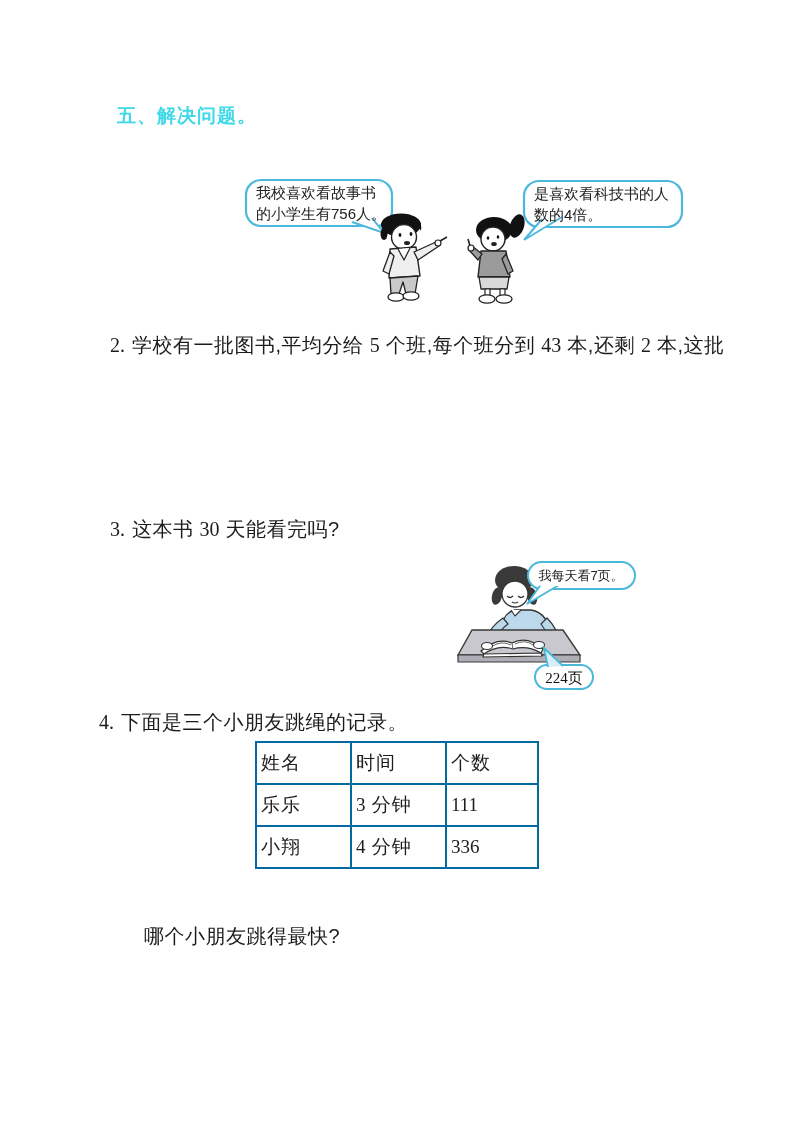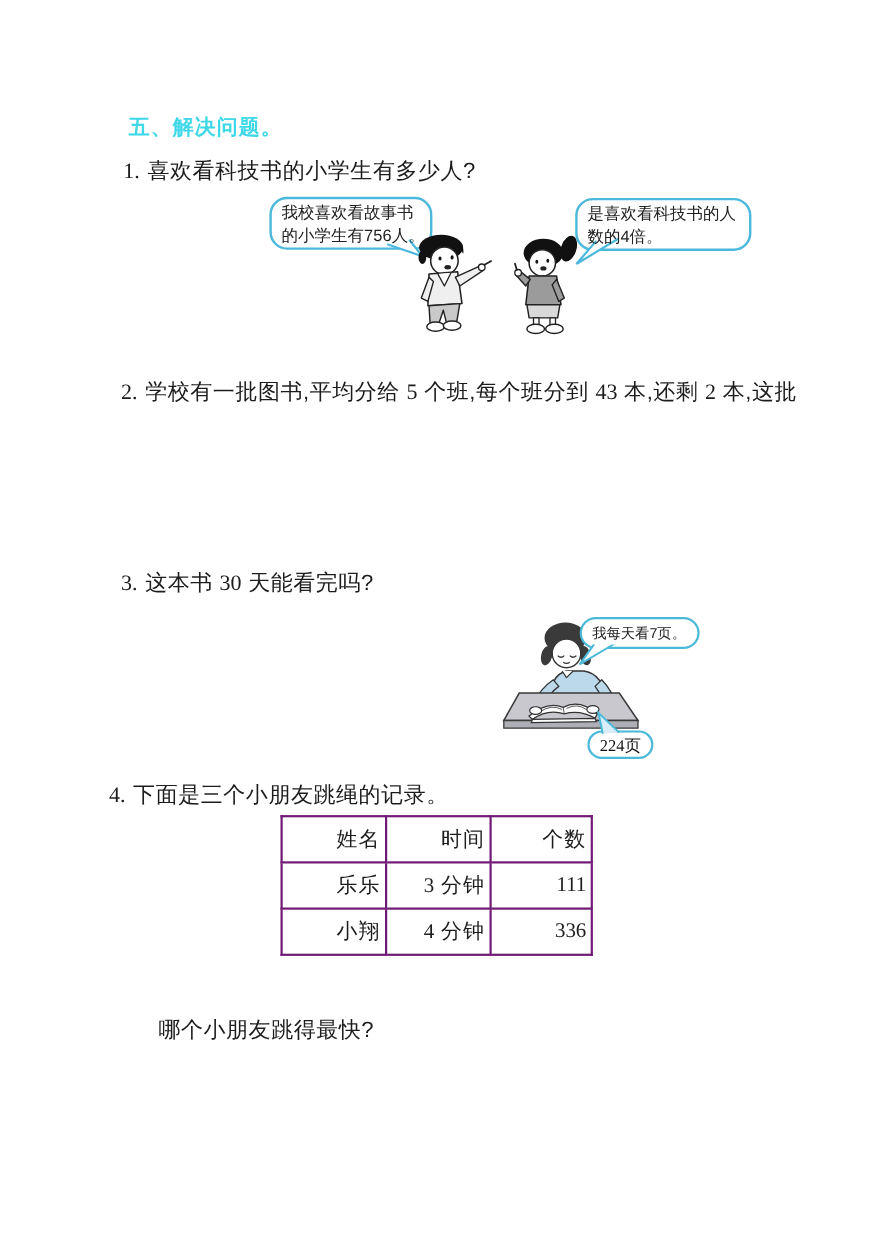--- a/index.html
+++ b/index.html
@@ -13,59 +13,56 @@
     position:absolute; left:117px; top:103px;
     font-size:19px; font-weight:bold; color:#3ed8e8; letter-spacing:1px;
   }
   .qline { position:absolute; font-size:20px; letter-spacing:0.5px; white-space:nowrap; }
   .qnum, .num {
     font-family:"Liberation Serif","DejaVu Serif",serif;
     letter-spacing:0;
   }
   .qnum { margin-right:7px; font-size:20px; }
   .q1 { left:112px; top:142px; }
-  .q2l1 { left:110px; top:343px; }
+  .q2l1 { left:110px; top:332px; }
   .q2l2 { left:110px; top:397px; }
   .q3 { left:110px; top:516px; }
   .q4 { left:99px; top:709px; }
   .followup { left:144px; top:923px; }
 
   .illu { position:absolute; }
   .illu1 { left:240px; top:168px; width:460px; height:150px; }
   .illu2 { left:435px; top:552px; width:300px; height:150px; }
   .bubble-text {
     font-family:"Liberation Sans","DejaVu Sans",sans-serif;
     font-size:15px; fill:#222;
   }
   .bubble-text-sm { font-size:13px; fill:#222; font-family:"Liberation Sans","DejaVu Sans",sans-serif; }
   .label-serif { font-family:"Liberation Serif","DejaVu Serif",serif; font-size:15px; fill:#111; }
 
   table.record {
     position:absolute; left:255px; top:741px;
     border-collapse:collapse; table-layout:fixed;
   }
   table.record td, table.record th {
-    border:2px solid #701a75; text-align:right; vertical-align:middle;
+    border:2px solid #0369a1; text-align:left; vertical-align:middle;
     font-size:19px; font-weight:normal; height:42px; padding:0 4px;
     letter-spacing:1px;
   }
   .col-name  { width:95px; }
   .col-time  { width:95px; }
   .col-count { width:92px; }
 </style>
 </head>
 <body>
 
 <div class="page">
 
   <div class="heading">五、解决问题。</div>
 
-  <div class="qline q1">
-    <span class="qnum">1.</span><span class="mixed">喜欢看科技书的小学生有多少人?</span>
-  </div>
 
   <svg class="illu illu1" viewBox="0 0 460 150">
 
     <g>
       <rect x="6" y="12" width="146" height="46" rx="15" fill="#ffffff" stroke="#4cb9dc" stroke-width="2.2"></rect>
       <path d="M132,50 L144,65 L112,54" fill="#ffffff" stroke="#4cb9dc" stroke-width="2"></path>
       <text x="16" y="30" class="bubble-text">我校喜欢看故事书</text>
       <text x="16" y="51" class="bubble-text">的小学生有756人。</text>
     </g>
 

